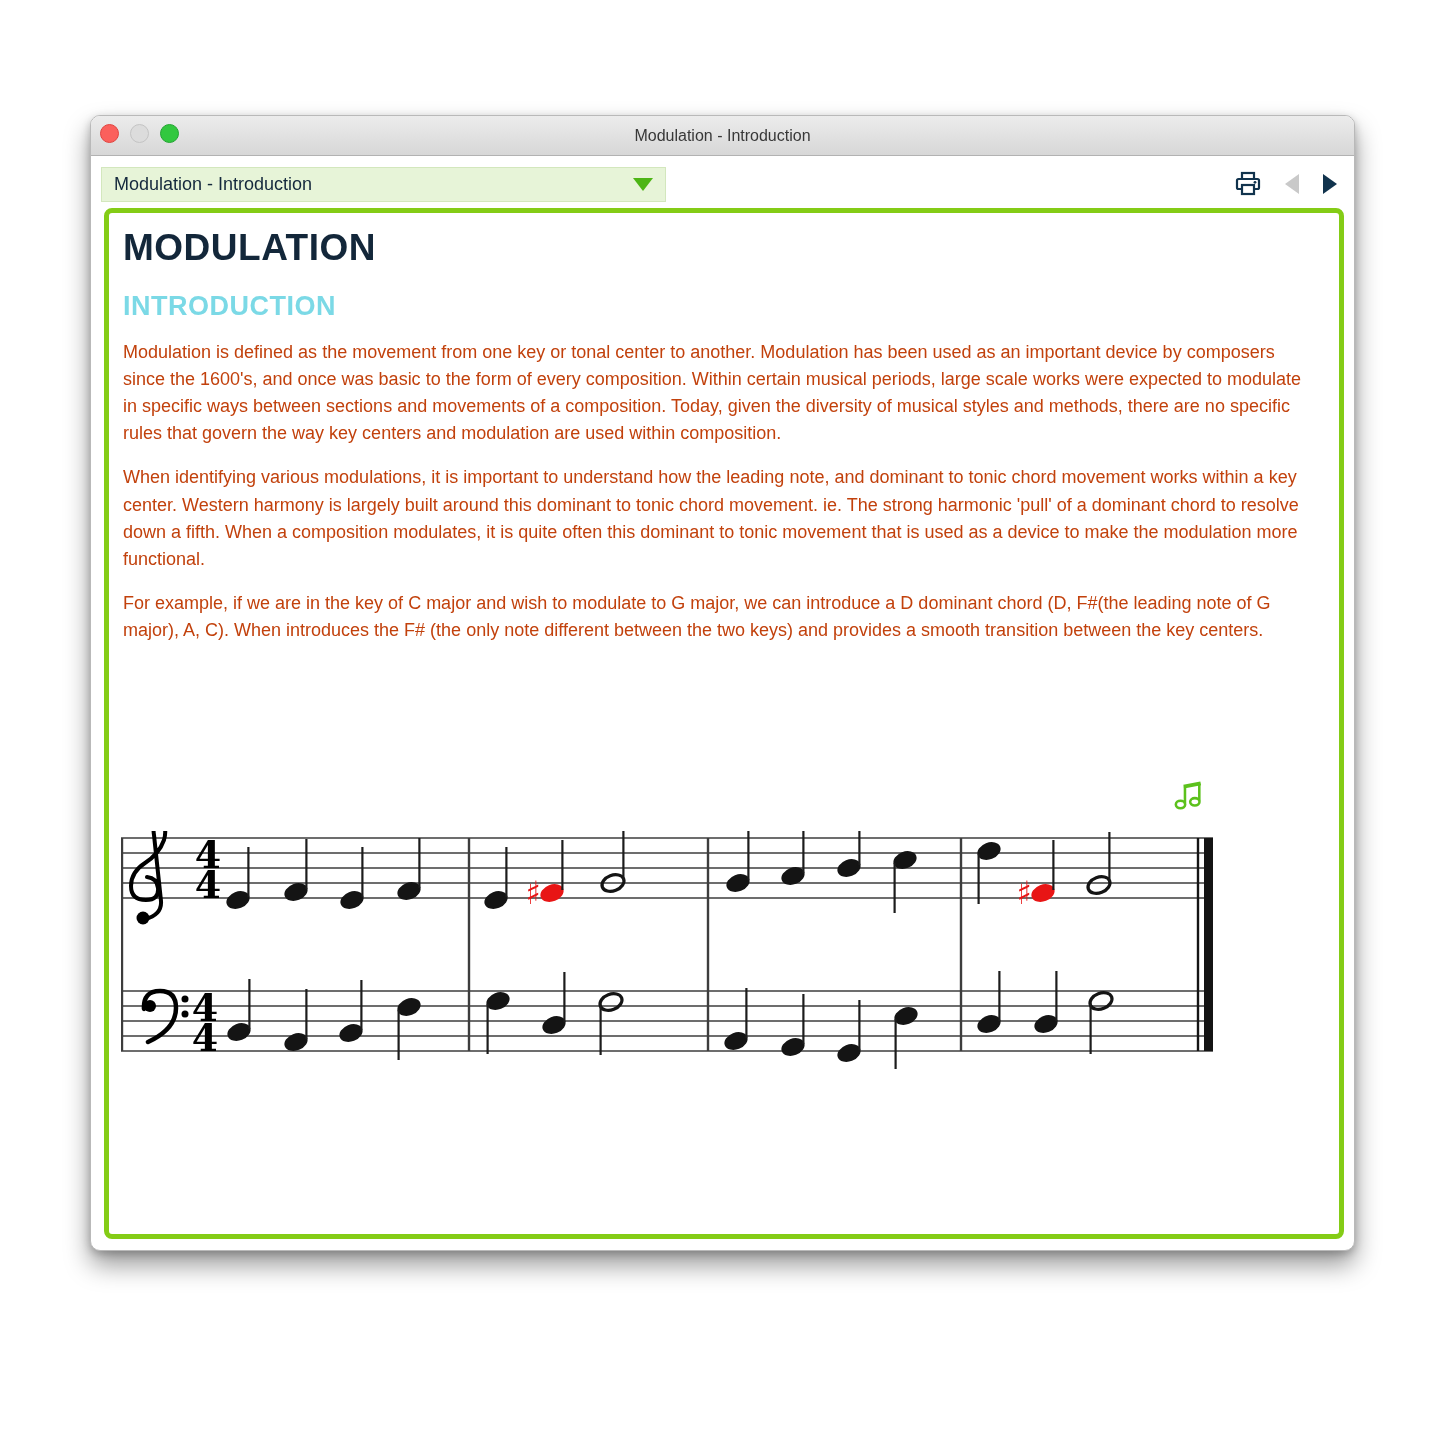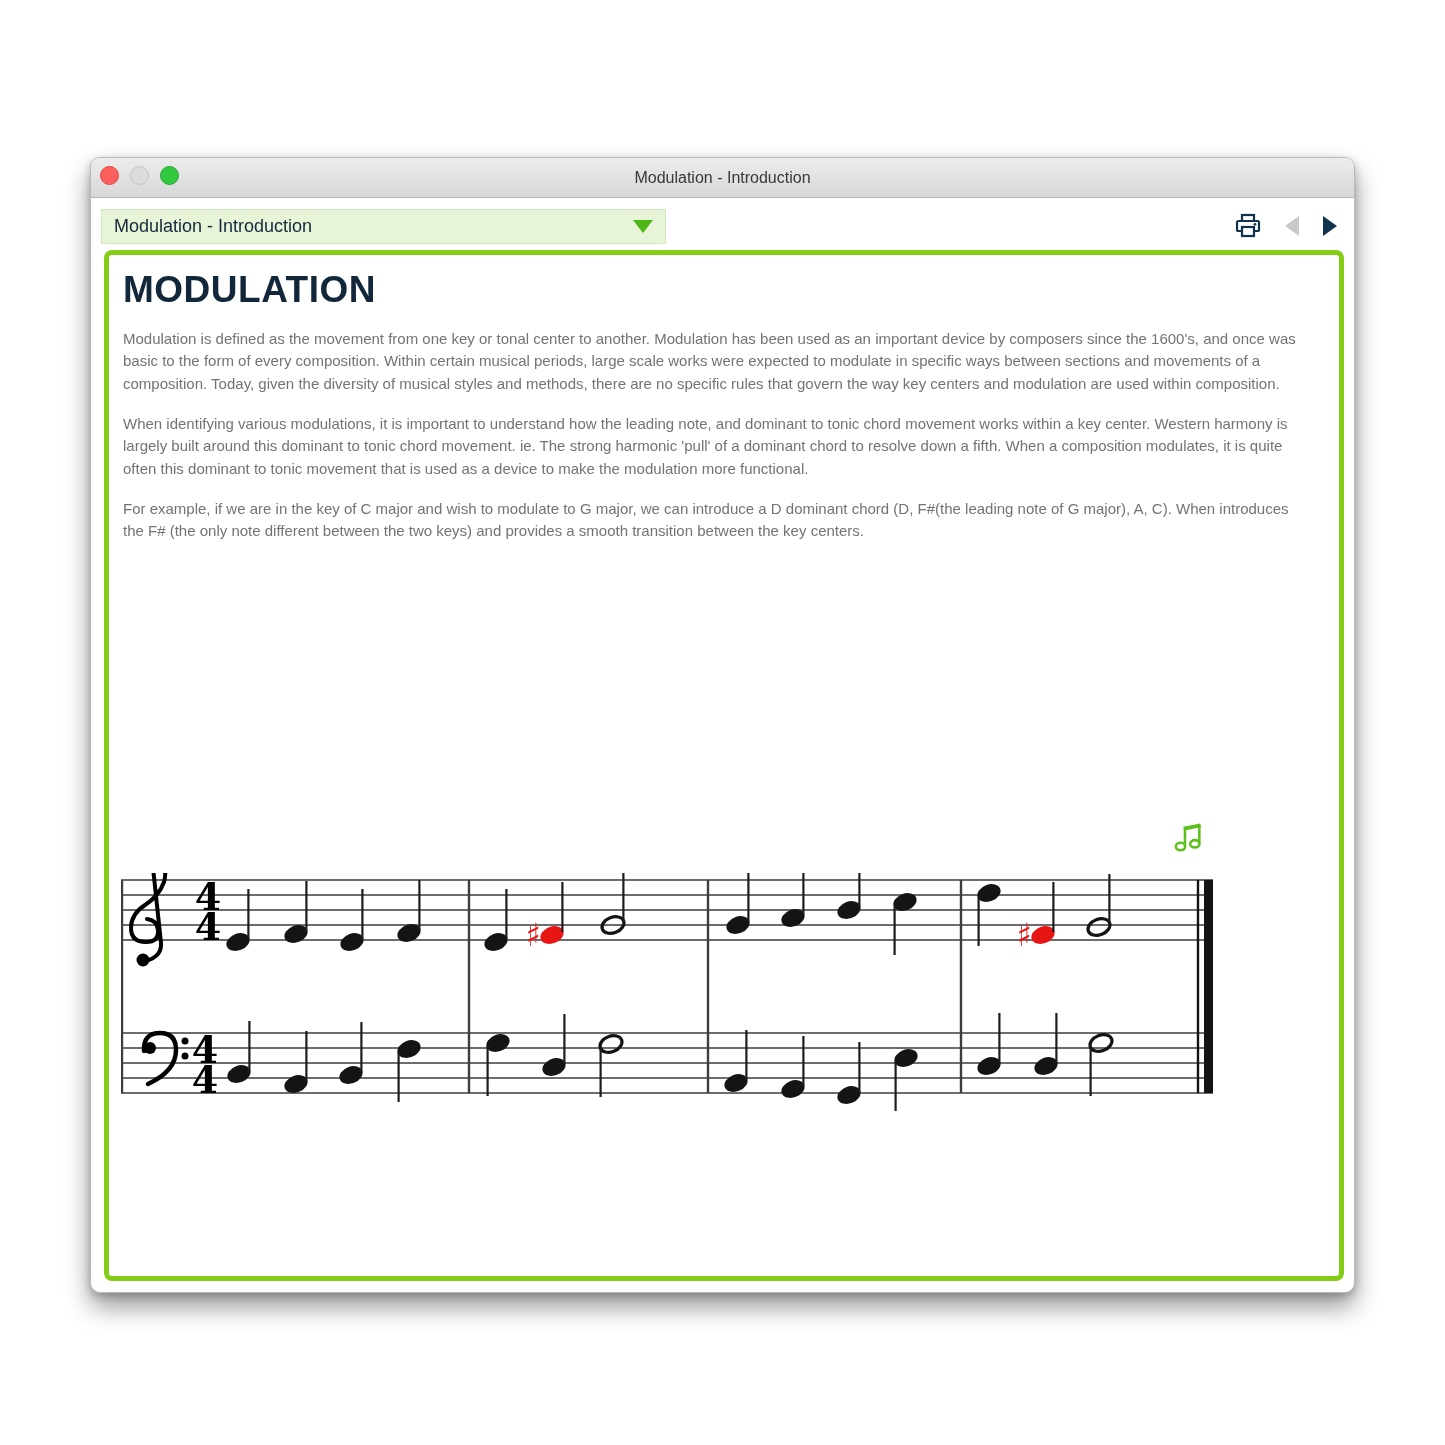--- a/index.html
+++ b/index.html
@@ -1,21 +1,20 @@
 <!DOCTYPE html>
 <html><head>
 <meta charset="utf-8">
 <style>
   * { margin:0; padding:0; box-sizing:border-box; }
   html,body { width:1445px; height:1445px; background:#ffffff; font-family:"Liberation Sans", sans-serif; }
   .window {
     position:absolute; left:90px; top:115px; width:1265px; height:1136px;
     background:#ffffff; border:1px solid #b9b9b9; border-radius:10px;
     box-shadow:0 14px 26px rgba(0,0,0,0.40), 0 3px 8px rgba(0,0,0,0.22);
-    margin-top:42px;
   }
   .titlebar {
     position:relative; height:40px; border-radius:9px 9px 0 0;
     background:linear-gradient(#ececec,#d7d7d7); border-bottom:1px solid #b2b2b2;
   }
   .traffic { position:absolute; left:9px; top:8px; display:flex; gap:11px; }
   .light { width:19px; height:19px; border-radius:50%; display:inline-block; }
   .light.red   { background:#fb605c; border:1px solid #e1443f; }
   .light.gray  { background:#dcdcdc; border:1px solid #c4c4c4; }
   .light.green { background:#32c83f; border:1px solid #23a532; }
@@ -32,21 +31,21 @@
               border-top:13px solid #4db515; }
   .tool-icons { position:absolute; right:16px; top:14px; display:flex; align-items:center; gap:22px; }
   .icon-btn { background:none; border:none; padding:0; cursor:pointer; display:block; }
   .panel {
     position:absolute; left:13px; top:92px; width:1240px; height:1031px;
     background:#ffffff; border:5px solid #84cc16; border-radius:8px; overflow:hidden;
   }
   .panel-inner { position:relative; width:100%; height:100%; padding:15px 30px 0 14px; }
   h1.doc-title { font-size:37px; font-weight:900; letter-spacing:0.5px; color:#13273a; line-height:1.1; }
   h2.doc-subtitle { font-size:27px; font-weight:900; letter-spacing:0.5px; color:#7bd9e6; margin-top:22px; }
-  .doc-par { font-size:15px; line-height:1.51; color:#737373; margin-top:17px; max-width:1198px; }
+  .doc-par { font-size:18px; line-height:1.51; color:#c2410c; margin-top:17px; max-width:1198px; }
   .audio-icon { position:absolute; left:1063px; top:566px; }
   .score-wrap { position:absolute; left:12px; top:618px; }
 </style>
 </head>
 <body>
 
 <div class="window">
 
   <div class="titlebar">
     <div class="traffic">
@@ -80,20 +79,21 @@
         <svg width="16" height="22" viewBox="0 0 16 22">
           <polygon points="1,1 1,21 15,11" fill="#11334d"></polygon>
         </svg>
       </button>
     </div>
   </div>
 
   <div class="panel">
     <div class="panel-inner">
       <h1 class="doc-title">MODULATION</h1>
+      <h2 class="doc-subtitle">INTRODUCTION</h2>
       <p class="doc-par">Modulation is defined as the movement from one key or tonal center to another. Modulation has been used as an important device by composers since the 1600's, and once was basic to the form of every composition. Within certain musical periods, large scale works were expected to modulate in specific ways between sections and movements of a composition. Today, given the diversity of musical styles and methods, there are no specific rules that govern the way key centers and modulation are used within composition.</p>
       <p class="doc-par">When identifying various modulations, it is important to understand how the leading note, and dominant to tonic chord movement works within a key center. Western harmony is largely built around this dominant to tonic chord movement. ie. The strong harmonic 'pull' of a dominant chord to resolve down a fifth. When a composition modulates, it is quite often this dominant to tonic movement that is used as a device to make the modulation more functional.</p>
       <p class="doc-par">For example, if we are in the key of C major and wish to modulate to G major, we can introduce a D dominant chord (D, F#(the leading note of G major), A, C). When introduces the F# (the only note different between the two keys) and provides a smooth transition between the key centers.</p>
 
       <div class="audio-icon">
         <svg width="34" height="34" viewBox="0 0 32 32">
           <ellipse cx="8" cy="24" rx="4.4" ry="3.5" fill="none" stroke="#5cc11c" stroke-width="2.4"></ellipse>
           <ellipse cx="21.5" cy="21.5" rx="4.4" ry="3.5" fill="none" stroke="#5cc11c" stroke-width="2.4"></ellipse>
           <line x1="12.2" y1="23" x2="12.2" y2="7" stroke="#5cc11c" stroke-width="2.4"></line>
           <line x1="25.7" y1="20.5" x2="25.7" y2="4.5" stroke="#5cc11c" stroke-width="2.4"></line>

